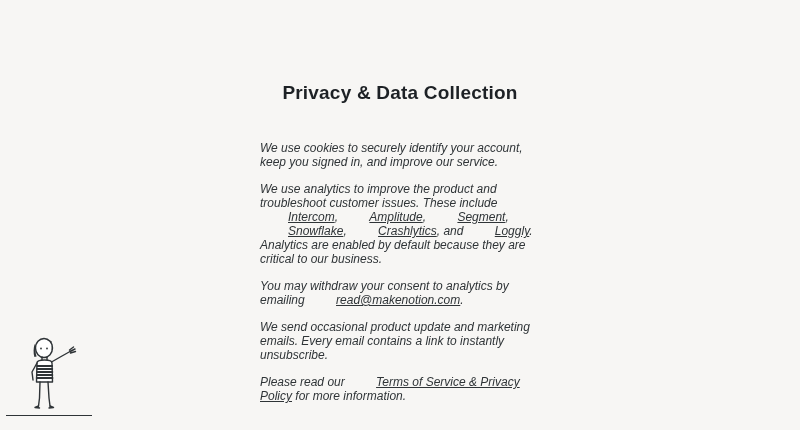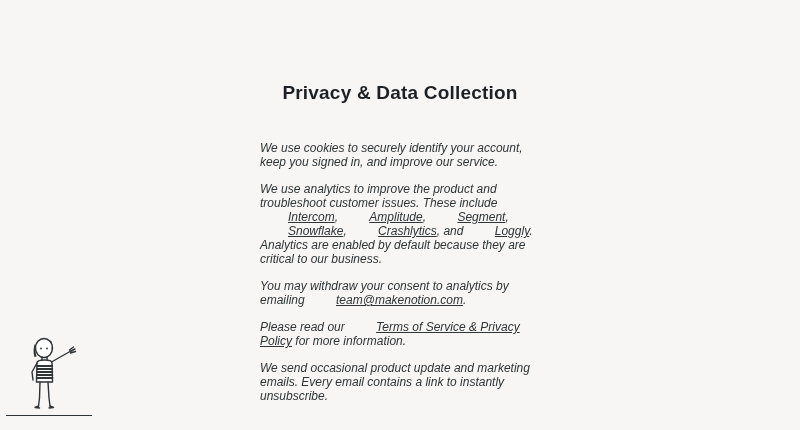--- a/index.html
+++ b/index.html
@@ -94,29 +94,29 @@
 
       <p class="para">
         <span>We use cookies to securely identify your account, keep you signed in, and improve our service.</span>
       </p>
 
       <p class="para">
         <span>We use analytics to improve the product and troubleshoot customer issues. These include </span><a class="link">Intercom</a><span>, </span><a class="link">Amplitude</a><span>, </span><a class="link">Segment</a><span>, </span><a class="link">Snowflake</a><span>, </span><a class="link">Crashlytics</a><span>, and </span><a class="link">Loggly</a><span>. Analytics are enabled by default because they are critical to our business.</span>
       </p>
 
       <p class="para">
-        <span>You may withdraw your consent to analytics by emailing </span><a class="link">team@makenotion.com</a><span>.</span>
+        <span>You may withdraw your consent to analytics by emailing </span><a class="link">read@makenotion.com</a><span>.</span>
+      </p>
+
+      <p class="para">
+        <span>We send occasional product update and marketing emails. Every email contains a link to instantly unsubscribe.</span>
       </p>
 
       <p class="para">
         <span>Please read our </span><a class="link">Terms of Service &amp; Privacy Policy</a><span> for more information.</span>
-      </p>
-
-      <p class="para">
-        <span>We send occasional product update and marketing emails. Every email contains a link to instantly unsubscribe.</span>
       </p>
 
     </div>
   </div>
 
   <div class="illustration">
     <svg width="70" height="78" viewBox="0 0 70 78" xmlns="http://www.w3.org/2000/svg">
       <g fill="none" stroke="#2f3437" stroke-width="1.4" stroke-linecap="round" stroke-linejoin="round">
 
         <ellipse cx="26" cy="12" rx="8.5" ry="9.5" fill="#ffffff"></ellipse>

